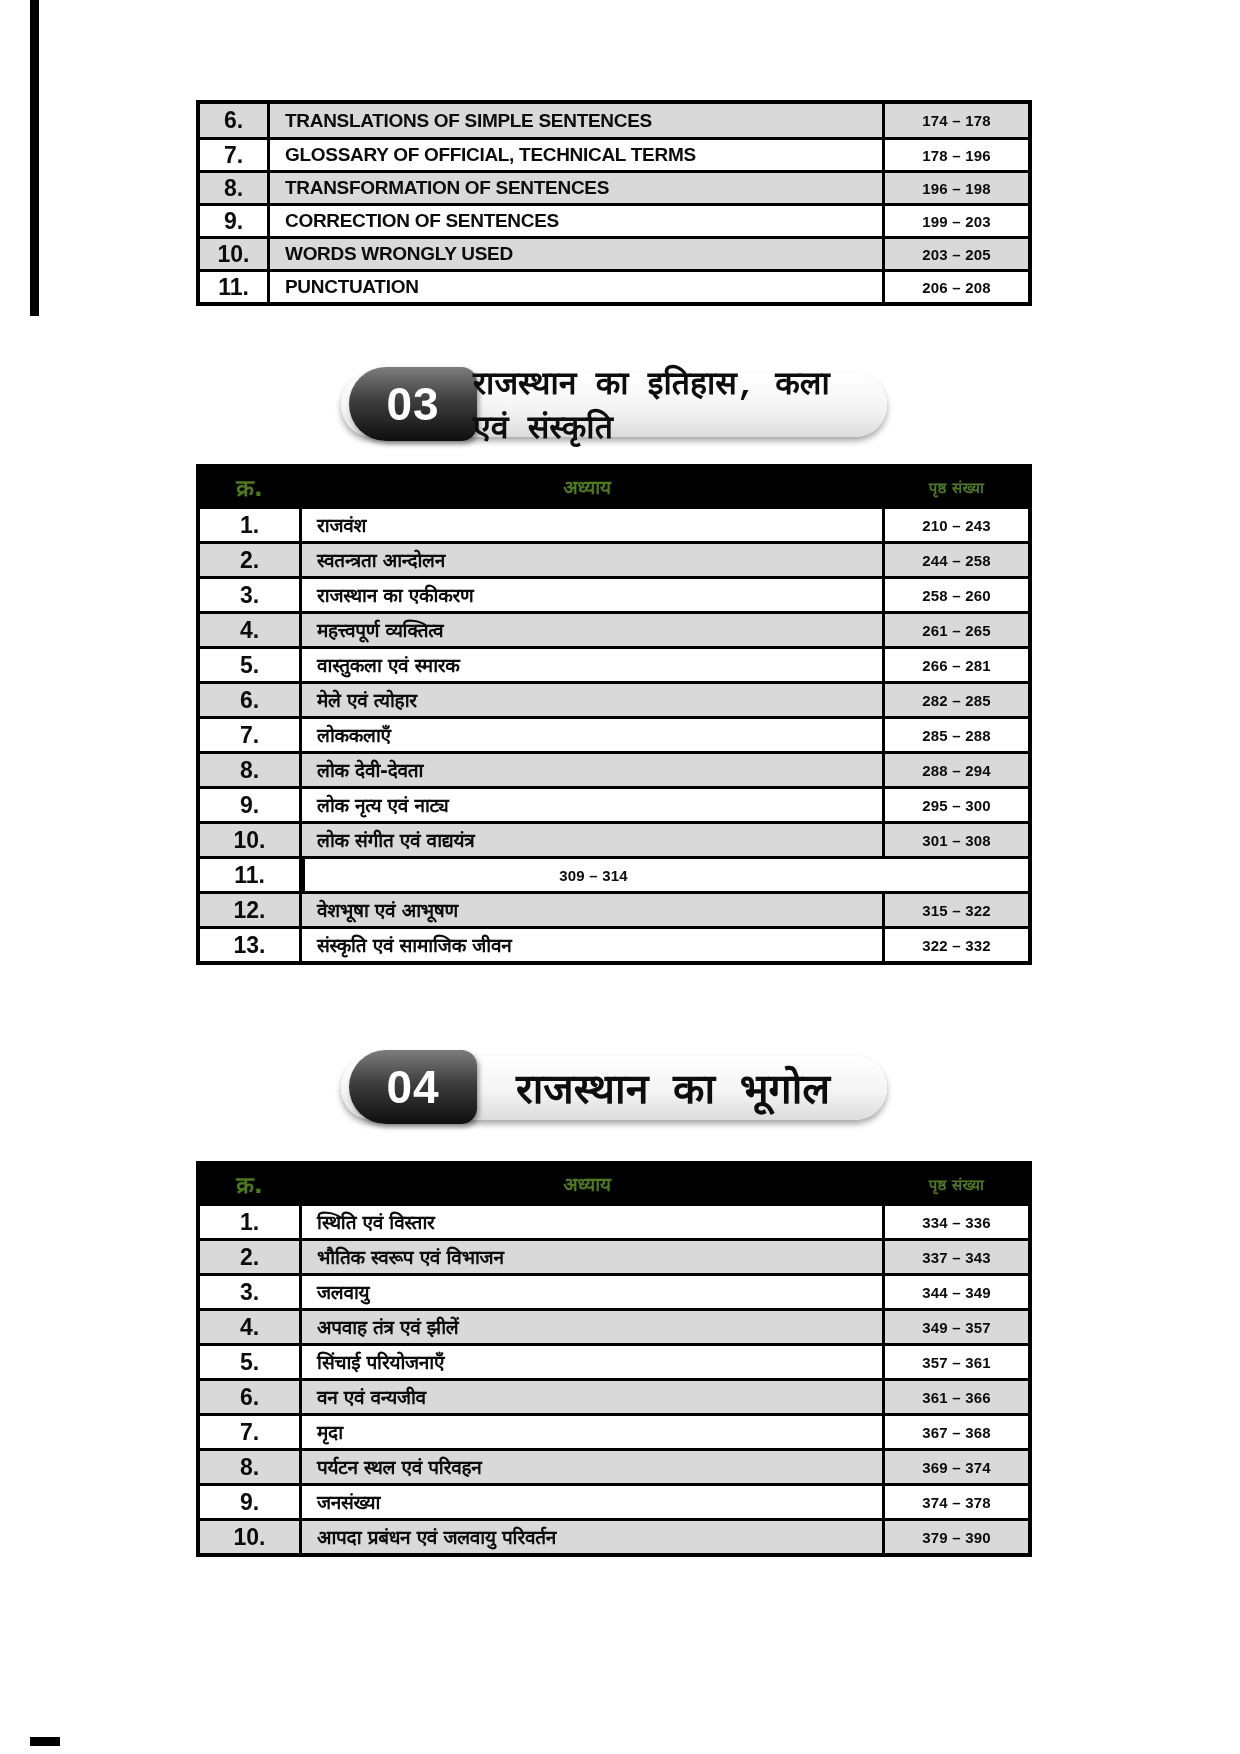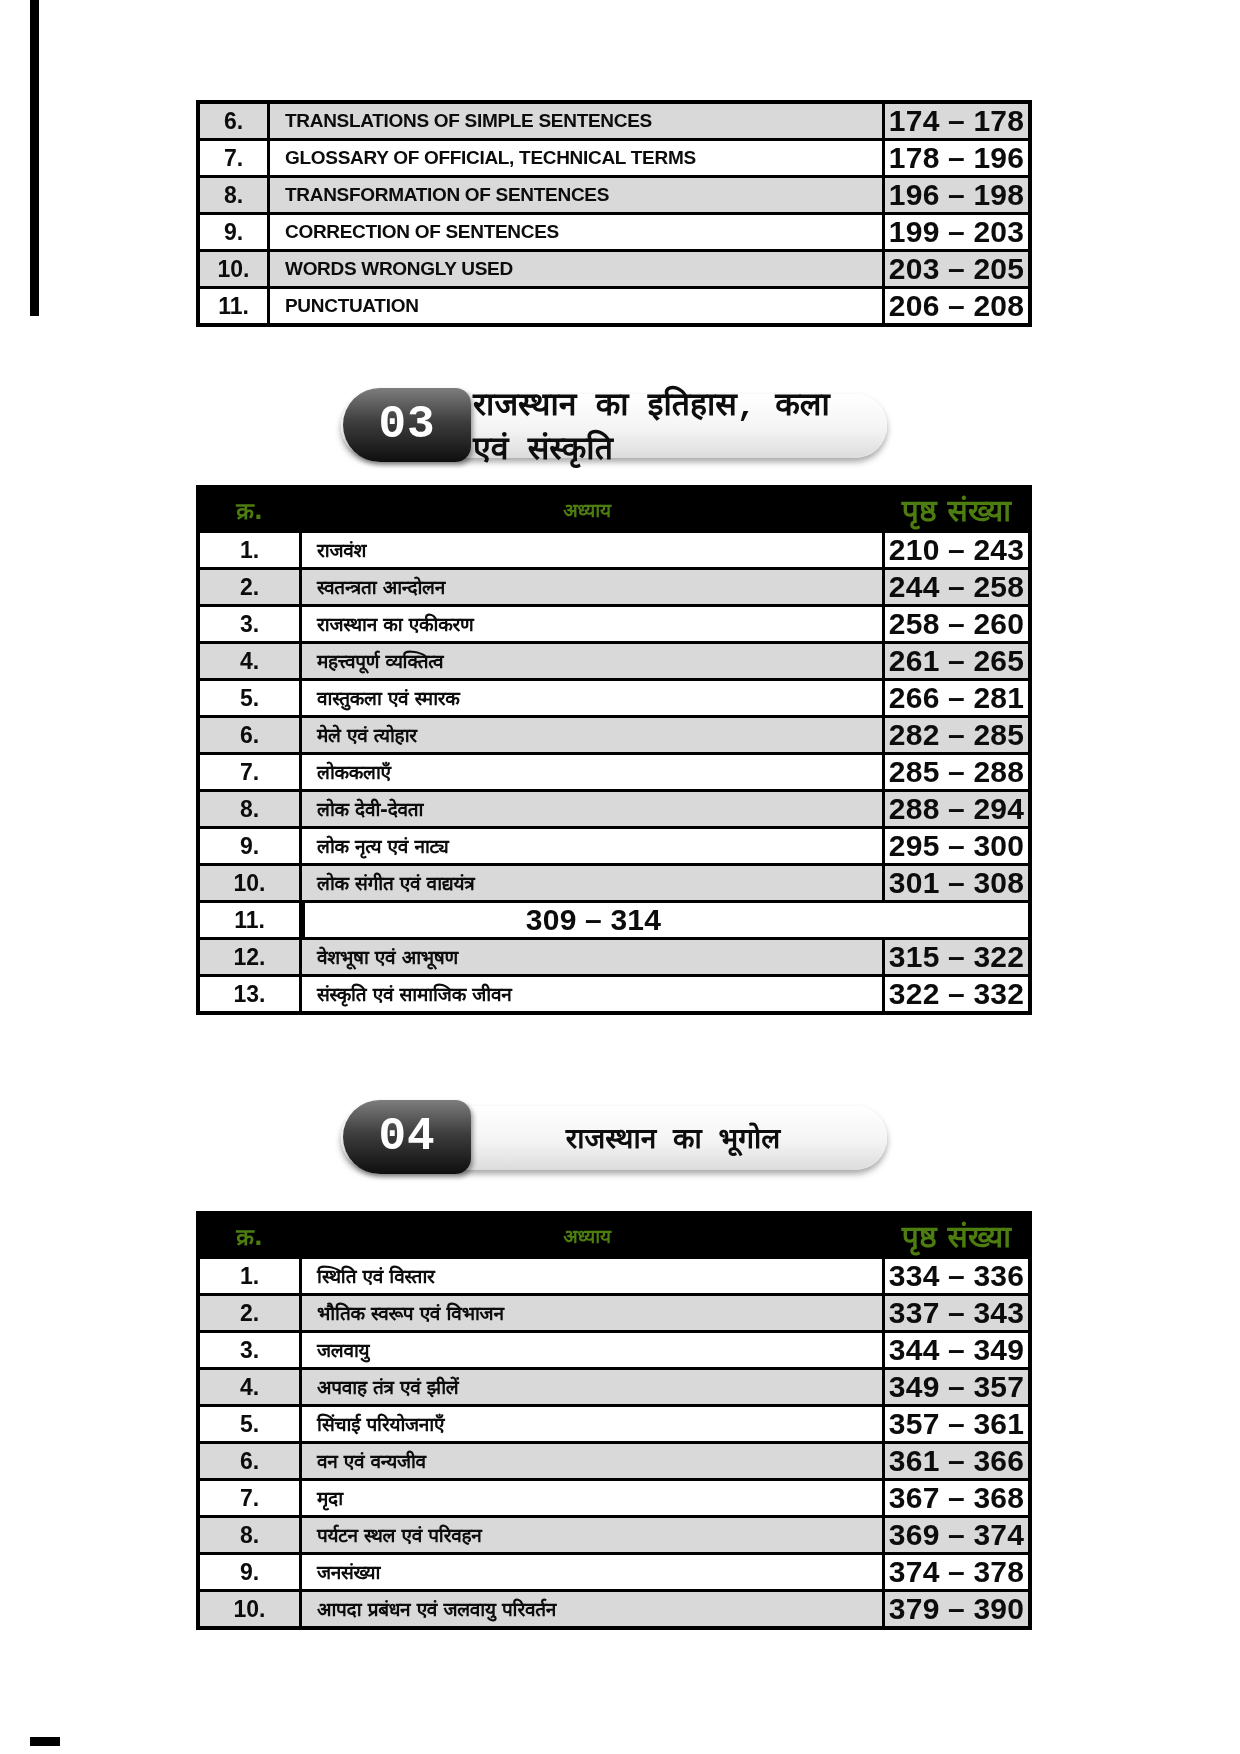--- a/index.html
+++ b/index.html
@@ -18,47 +18,47 @@
   .row { display:grid; border-top:3px solid #000; }
   .row:first-child { border-top:none; }
   .t1 .row { grid-template-columns:70px 1fr 146px; min-height:33px; }
   .t2 .row { grid-template-columns:102px 1fr 146px; min-height:35px; }
   .t3 .row { grid-template-columns:102px 1fr 146px; min-height:33px; }
   .row.shaded { background:#d9d9d9; }
 
   .cell { display:flex; align-items:center; font-weight:bold; color:#0c0c0c; }
   .cell.no { justify-content:center; border-right:3px solid #000; font-size:23px; }
   .cell.title { padding:3px 10px 3px 15px; font-size:19px; letter-spacing:-0.3px; }
-  .cell.pages { justify-content:center; border-left:3px solid #000; font-size:30px; letter-spacing:0.2px; }
+  .cell.pages { justify-content:center; border-left:3px solid #000; font-size:15px; letter-spacing:0.2px; }
 
   .hindi { font-family:"DejaVu Sans","Liberation Sans",sans-serif; font-size:24px; letter-spacing:0; }
 
   .header-row { background:#000; color:#fff; min-height:38px !important; }
   .header-row .cell { color:#4d7c0f; }
   .header-row .cell.no { border-right-color:#000; }
   .header-row .cell.pages { border-left-color:#000; }
   .header-row .center { justify-content:center; padding-left:0; }
 
   
   .sec { position:relative; width:546px; height:68px; margin:0 auto; }
   .sec .pill { position:absolute; left:0; right:0; top:3px; bottom:1px; border-radius:34px;
                background:linear-gradient(180deg,#ffffff 0%,#f4f4f4 55%,#dcdcdc 100%);
                box-shadow:0 4px 6px rgba(0,0,0,0.35), inset 0 1px 0 #ffffff; }
-  .sec .badge { position:absolute; left:2px; top:-3px; width:128px; height:74px;
+  .sec .badge { position:absolute; left:8px; top:-3px; width:128px; height:74px;
                border-radius:38px 16px 16px 38px;
                background:linear-gradient(180deg,#7d7d7d 0%,#3e3e3e 45%,#0e0e0e 100%);
                color:#fff; display:flex; align-items:center; justify-content:center;
                font-size:46px; font-weight:bold; letter-spacing:1px;
-               box-shadow:2px 3px 5px rgba(0,0,0,0.4);font-family:Liberation Mono, monospace; }
+               box-shadow:2px 3px 5px rgba(0,0,0,0.4); }
   .sec .sec-title { position:absolute; left:132px; right:14px; top:0; bottom:0;
                display:flex; align-items:center; justify-content:center;
                font-family:Liberation Mono, monospace;
                font-weight:bold; color:#0d0d0d; }
   .sec3 .sec-title { font-size:32px; }
-  .sec4 .sec-title { font-size:28px; }
+  .sec4 .sec-title { font-size:41px; }
 
   .mt-sec3 { margin-top:64px; }
   .mt-t2 { margin-top:26px; }
   .mt-sec4 { margin-top:88px; }
   .mt-t3 { margin-top:40px; }
 </style>
 </head>
 <body>
 
 <div class="page">

